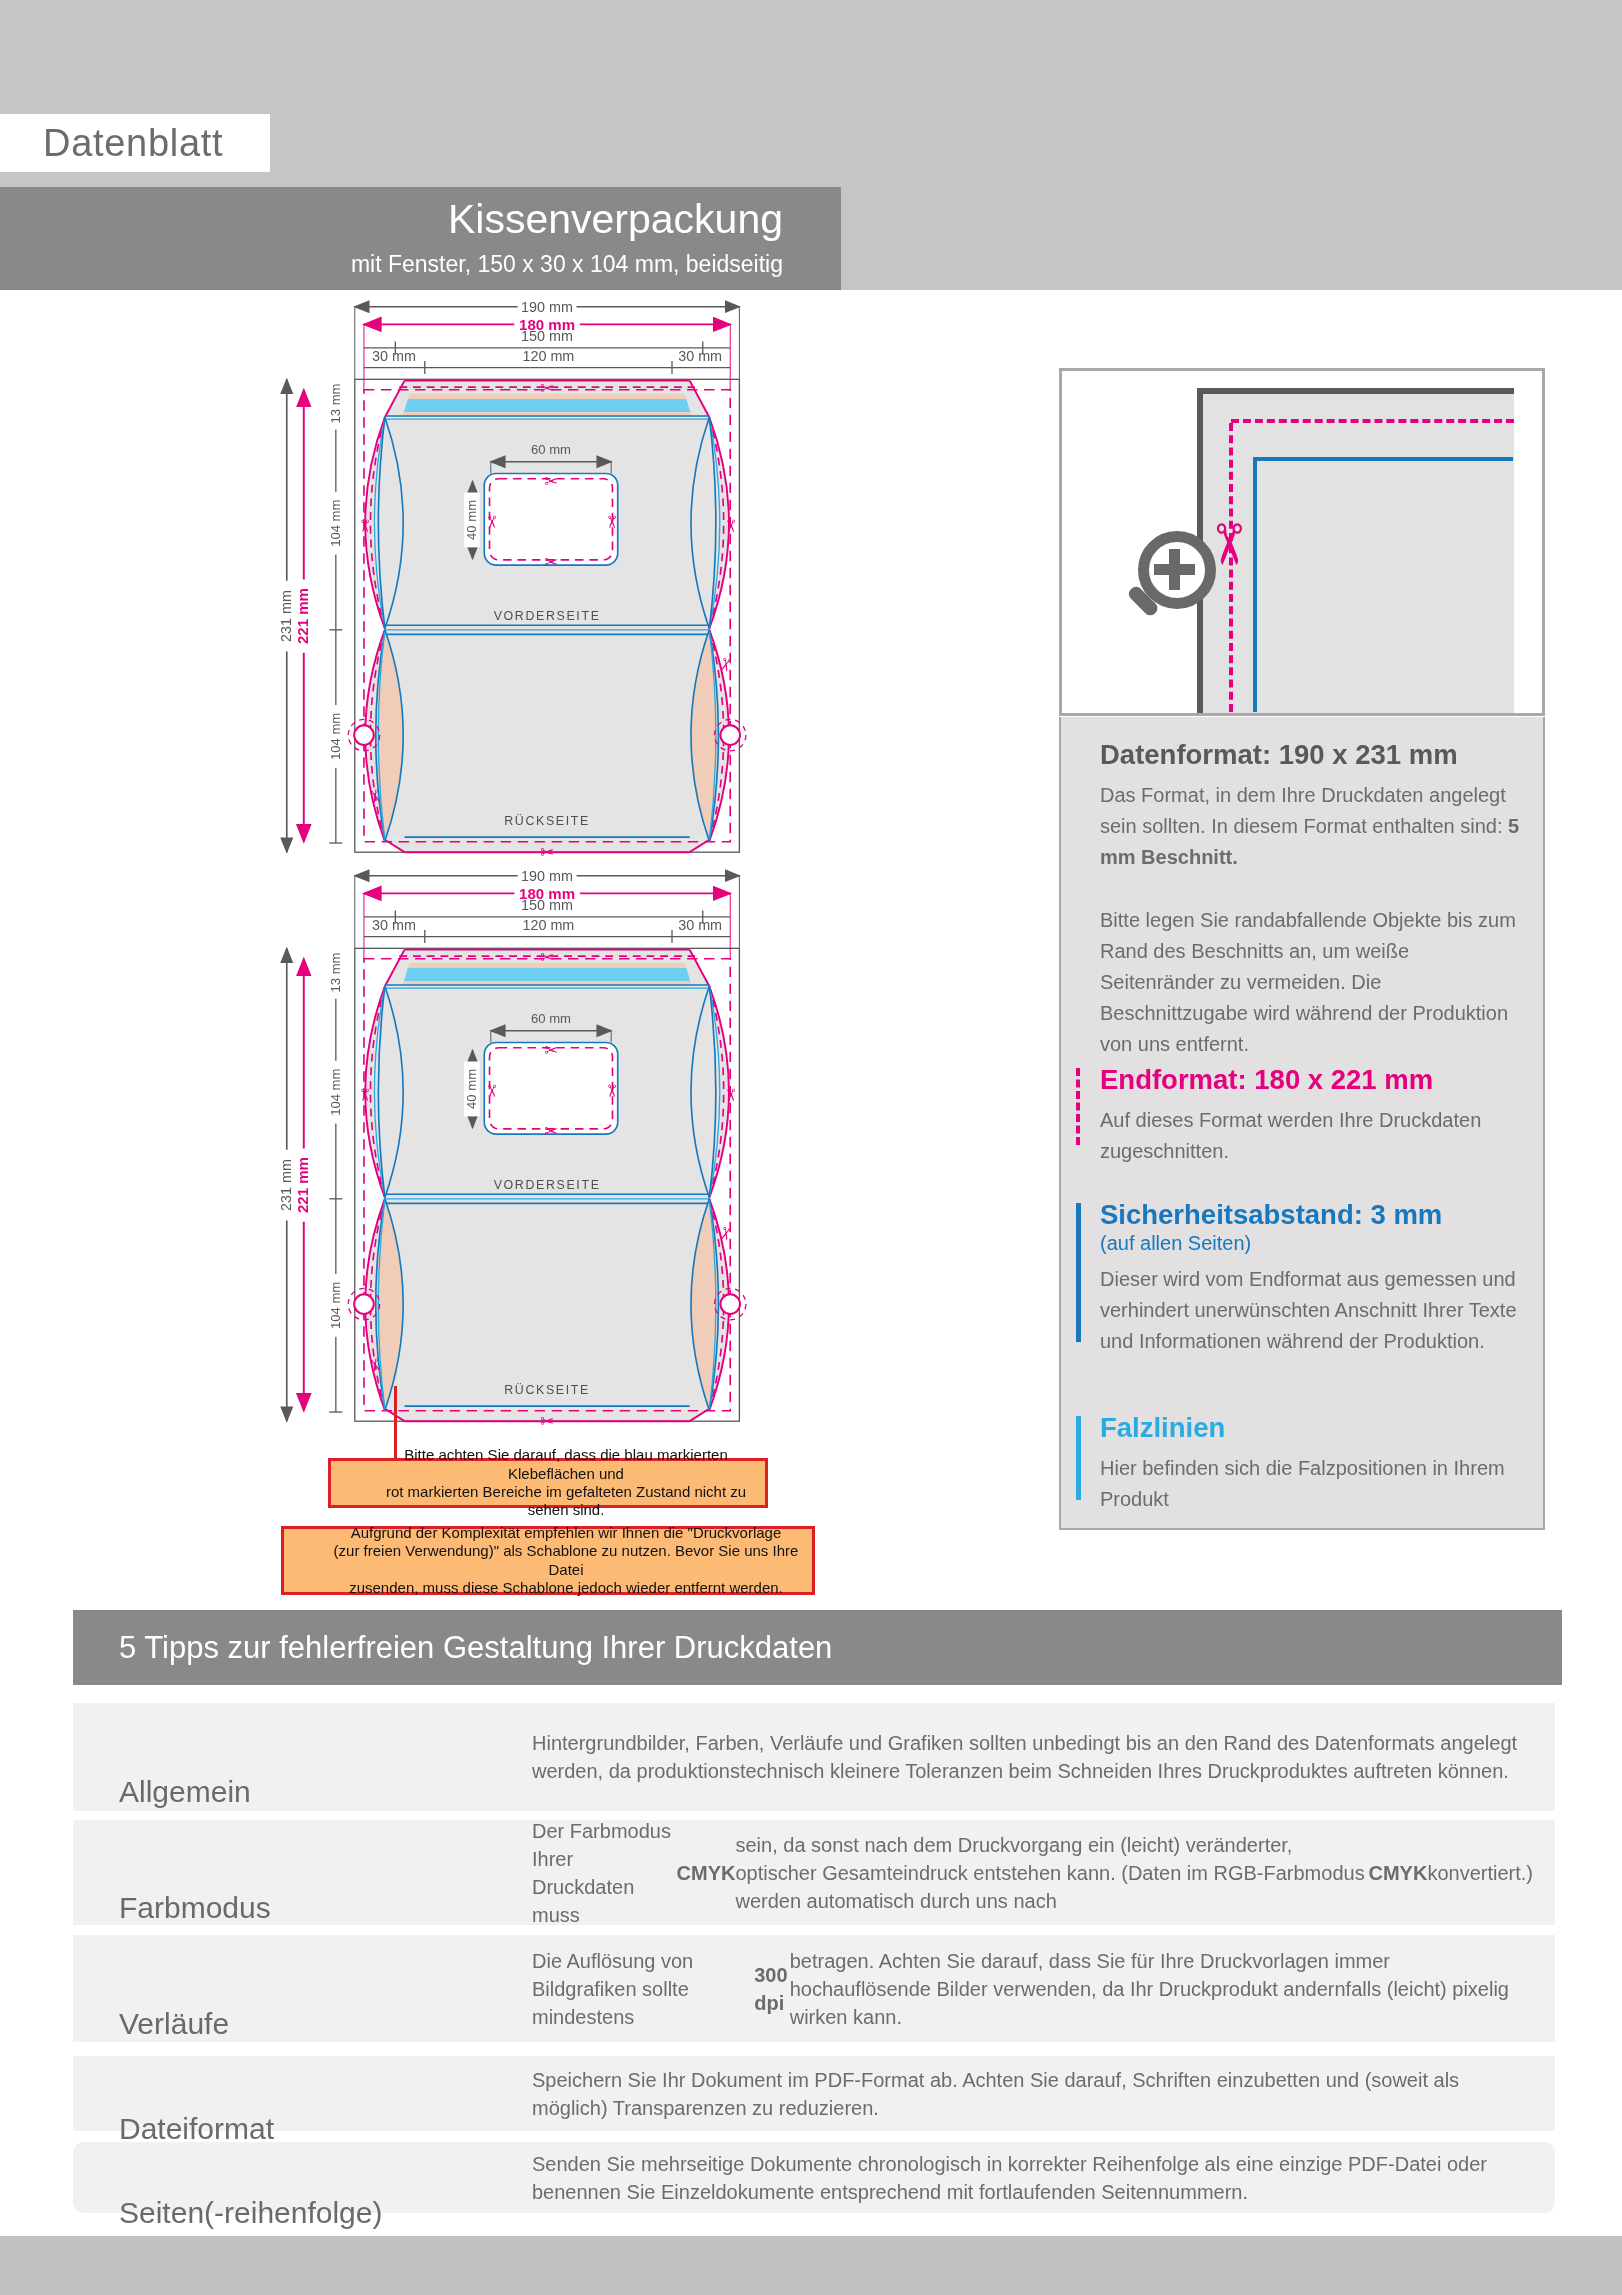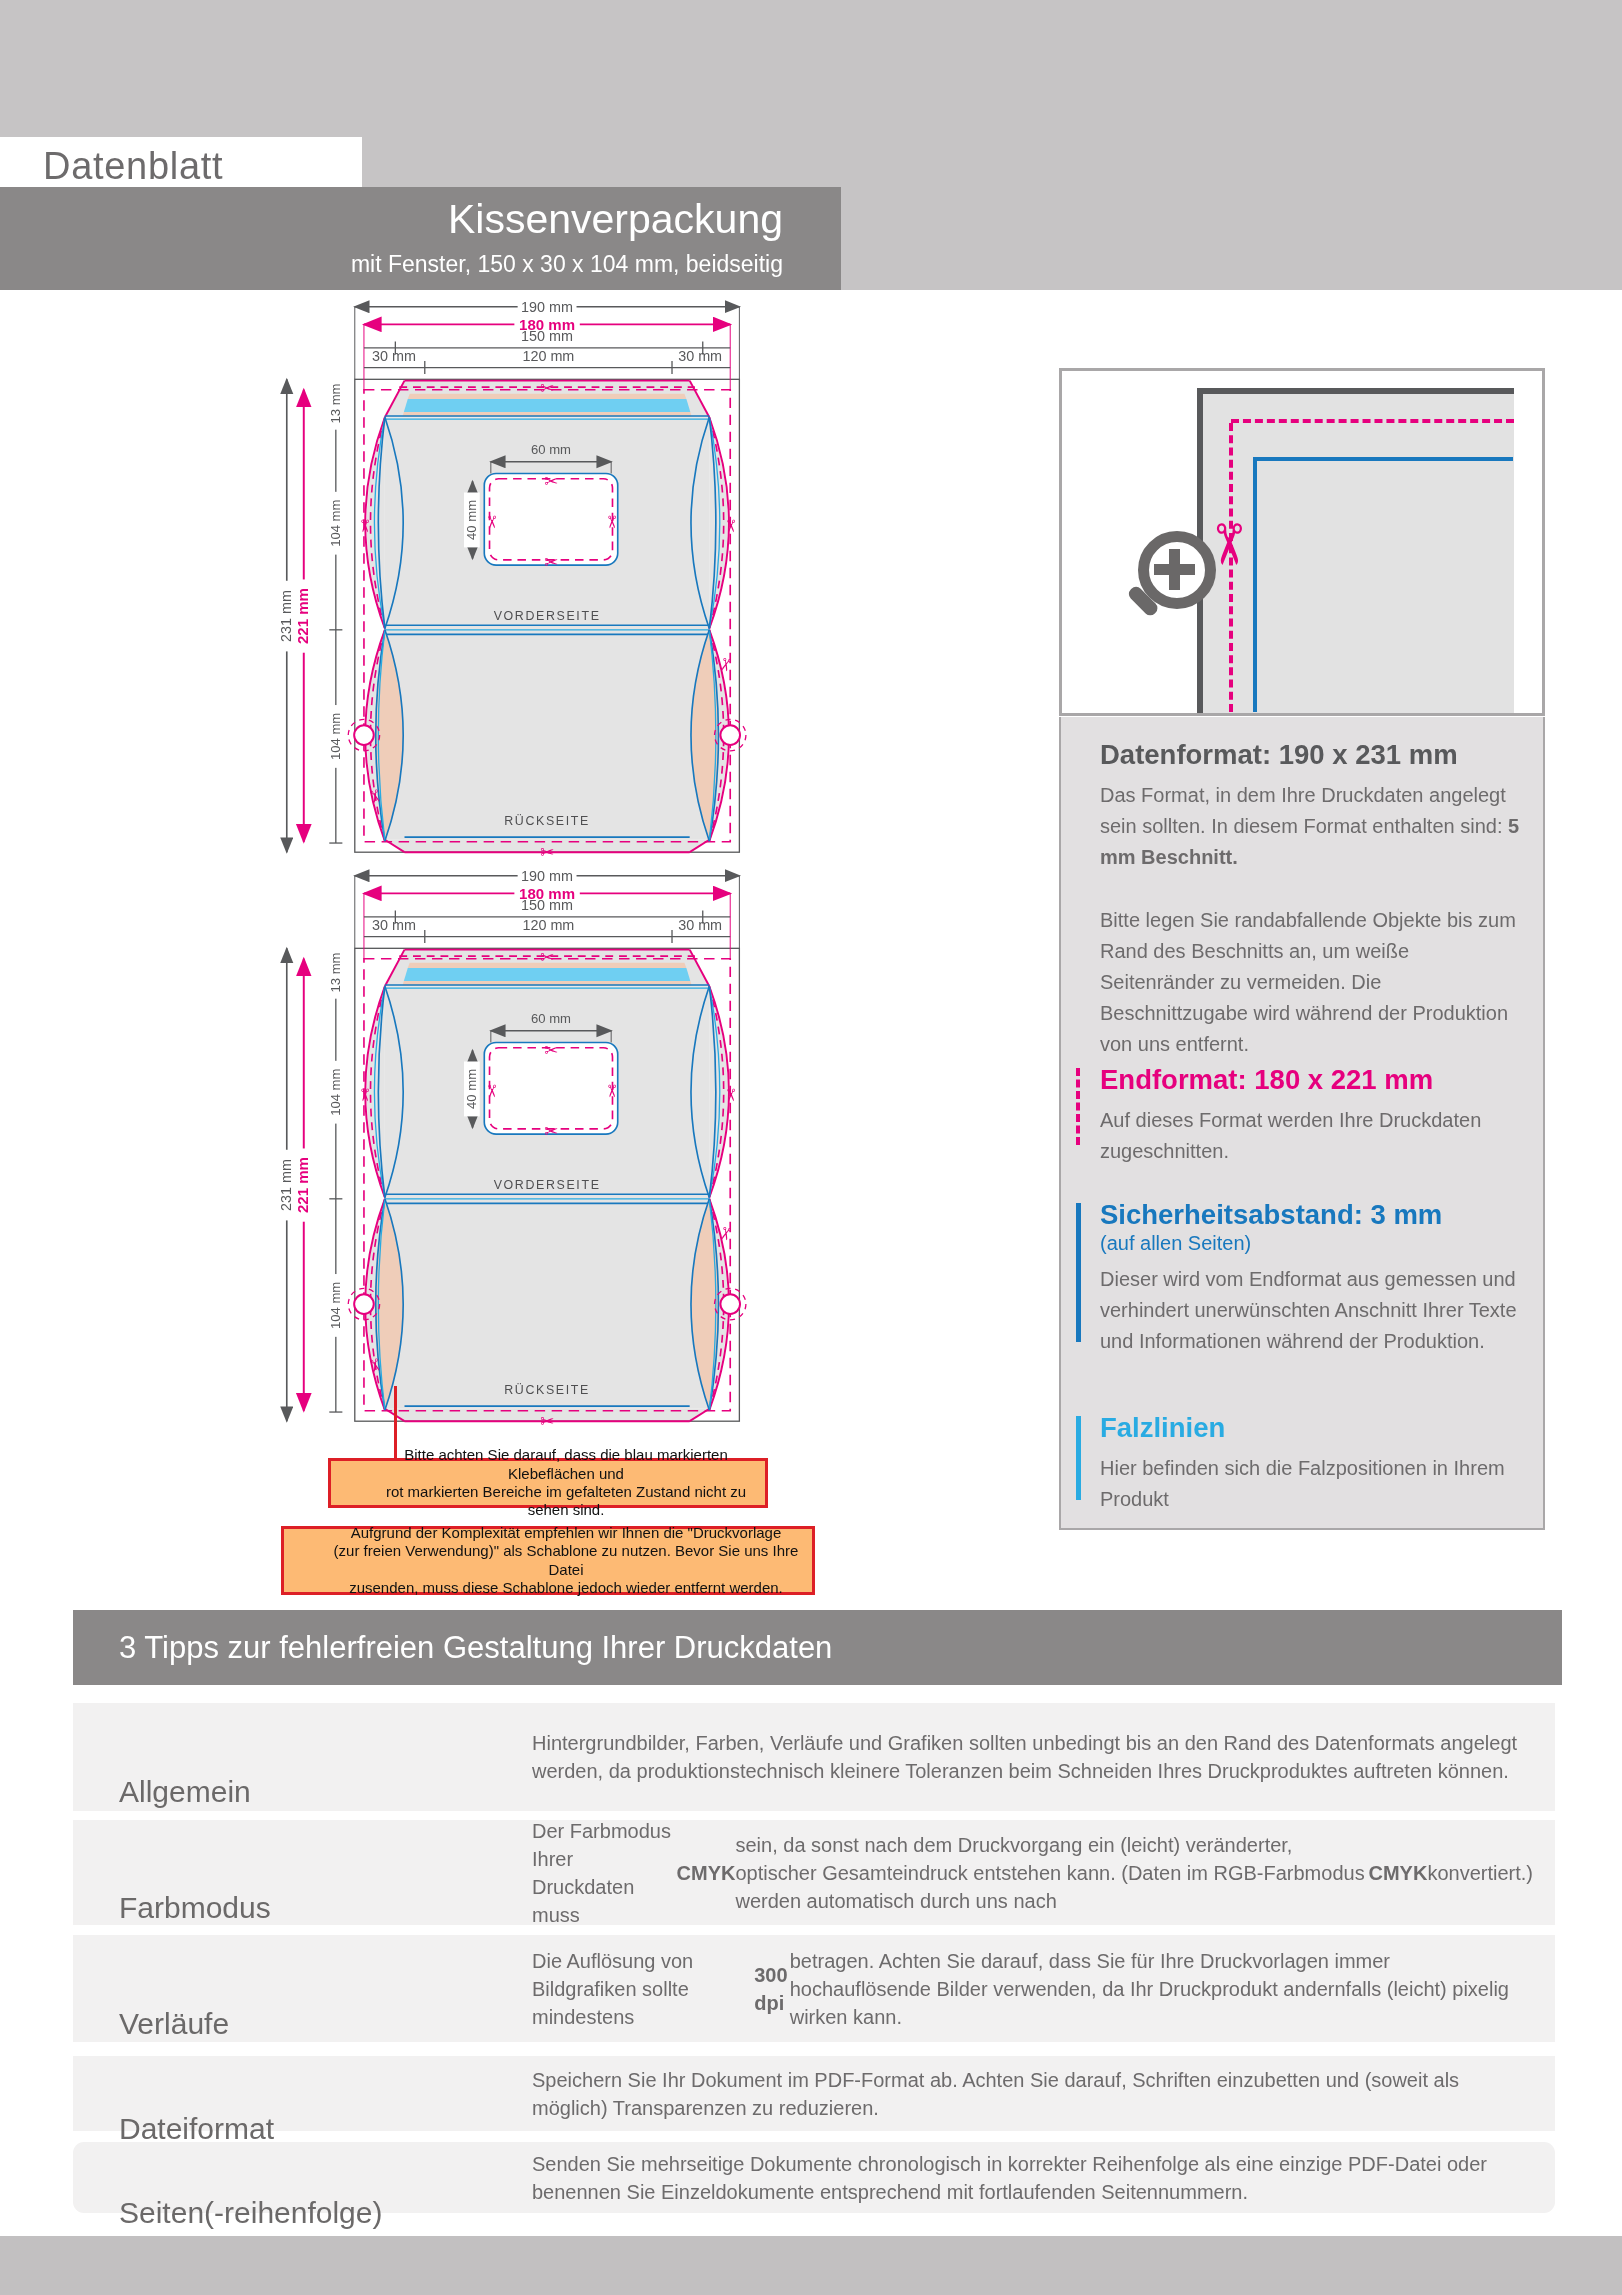--- a/index.html
+++ b/index.html
@@ -5,21 +5,21 @@
   html,body{margin:0;padding:0;}
   body{
     width:1623px;height:2295px;position:relative;background:#ffffff;
     font-family:"Liberation Sans","DejaVu Sans",sans-serif;
     -webkit-font-smoothing:antialiased;
   }
   .abs{position:absolute;}
 
   
   .top-band{left:0;top:0;width:1623px;height:290px;background:#c6c4c5;}
-  .datenblatt-box{left:0;top:137px;width:362px;height:58px;background:#ffffff;
+  .datenblatt-box{left:0;top:114px;width:270px;height:58px;background:#ffffff;
     display:flex;align-items:center;}
   .datenblatt-box span{font-size:38px;color:#6d6b6c;padding-left:43px;letter-spacing:0.7px;}
   .main-banner{left:0;top:187px;width:841px;height:103px;background:#8a8888;
     color:#fff;text-align:right;padding-right:0;box-sizing:border-box;}
   .main-banner .t1{position:absolute;right:58px;top:9.2px;font-size:41px;font-weight:400;}
   .main-banner .t2{position:absolute;right:58px;top:64px;font-size:23px;font-weight:300;}
 
   
   .diagram-slot{left:275px;width:484px;height:576px;}
   #diag1{top:298px;}
@@ -485,21 +485,21 @@
   <div class="sec" style="top:695px;">
     <div class="bar bar-solid-cyan"></div>
     <div class="body">
       <h3 style="color:#29abe2;">Falzlinien</h3>
       <p><span>Hier befinden sich die Falzpositionen in Ihrem Produkt</span></p>
     </div>
   </div>
 </div>
 
 <div class="abs tips-banner">
-  <span>3 Tipps zur fehlerfreien Gestaltung Ihrer Druckdaten</span>
+  <span>5 Tipps zur fehlerfreien Gestaltung Ihrer Druckdaten</span>
 </div>
 
 <div class="abs tip-row r1">
   <div class="tip-label">Allgemein</div>
   <div class="tip-text">
       <span>Hintergrundbilder, Farben, Verläufe und Grafiken sollten unbedingt bis an den Rand des Datenformats angelegt werden, da produktionstechnisch kleinere Toleranzen beim Schneiden Ihres Druckproduktes auftreten können.</span>
     </div>
 </div>
 <div class="abs tip-row r2">
   <div class="tip-label">Farbmodus</div>

